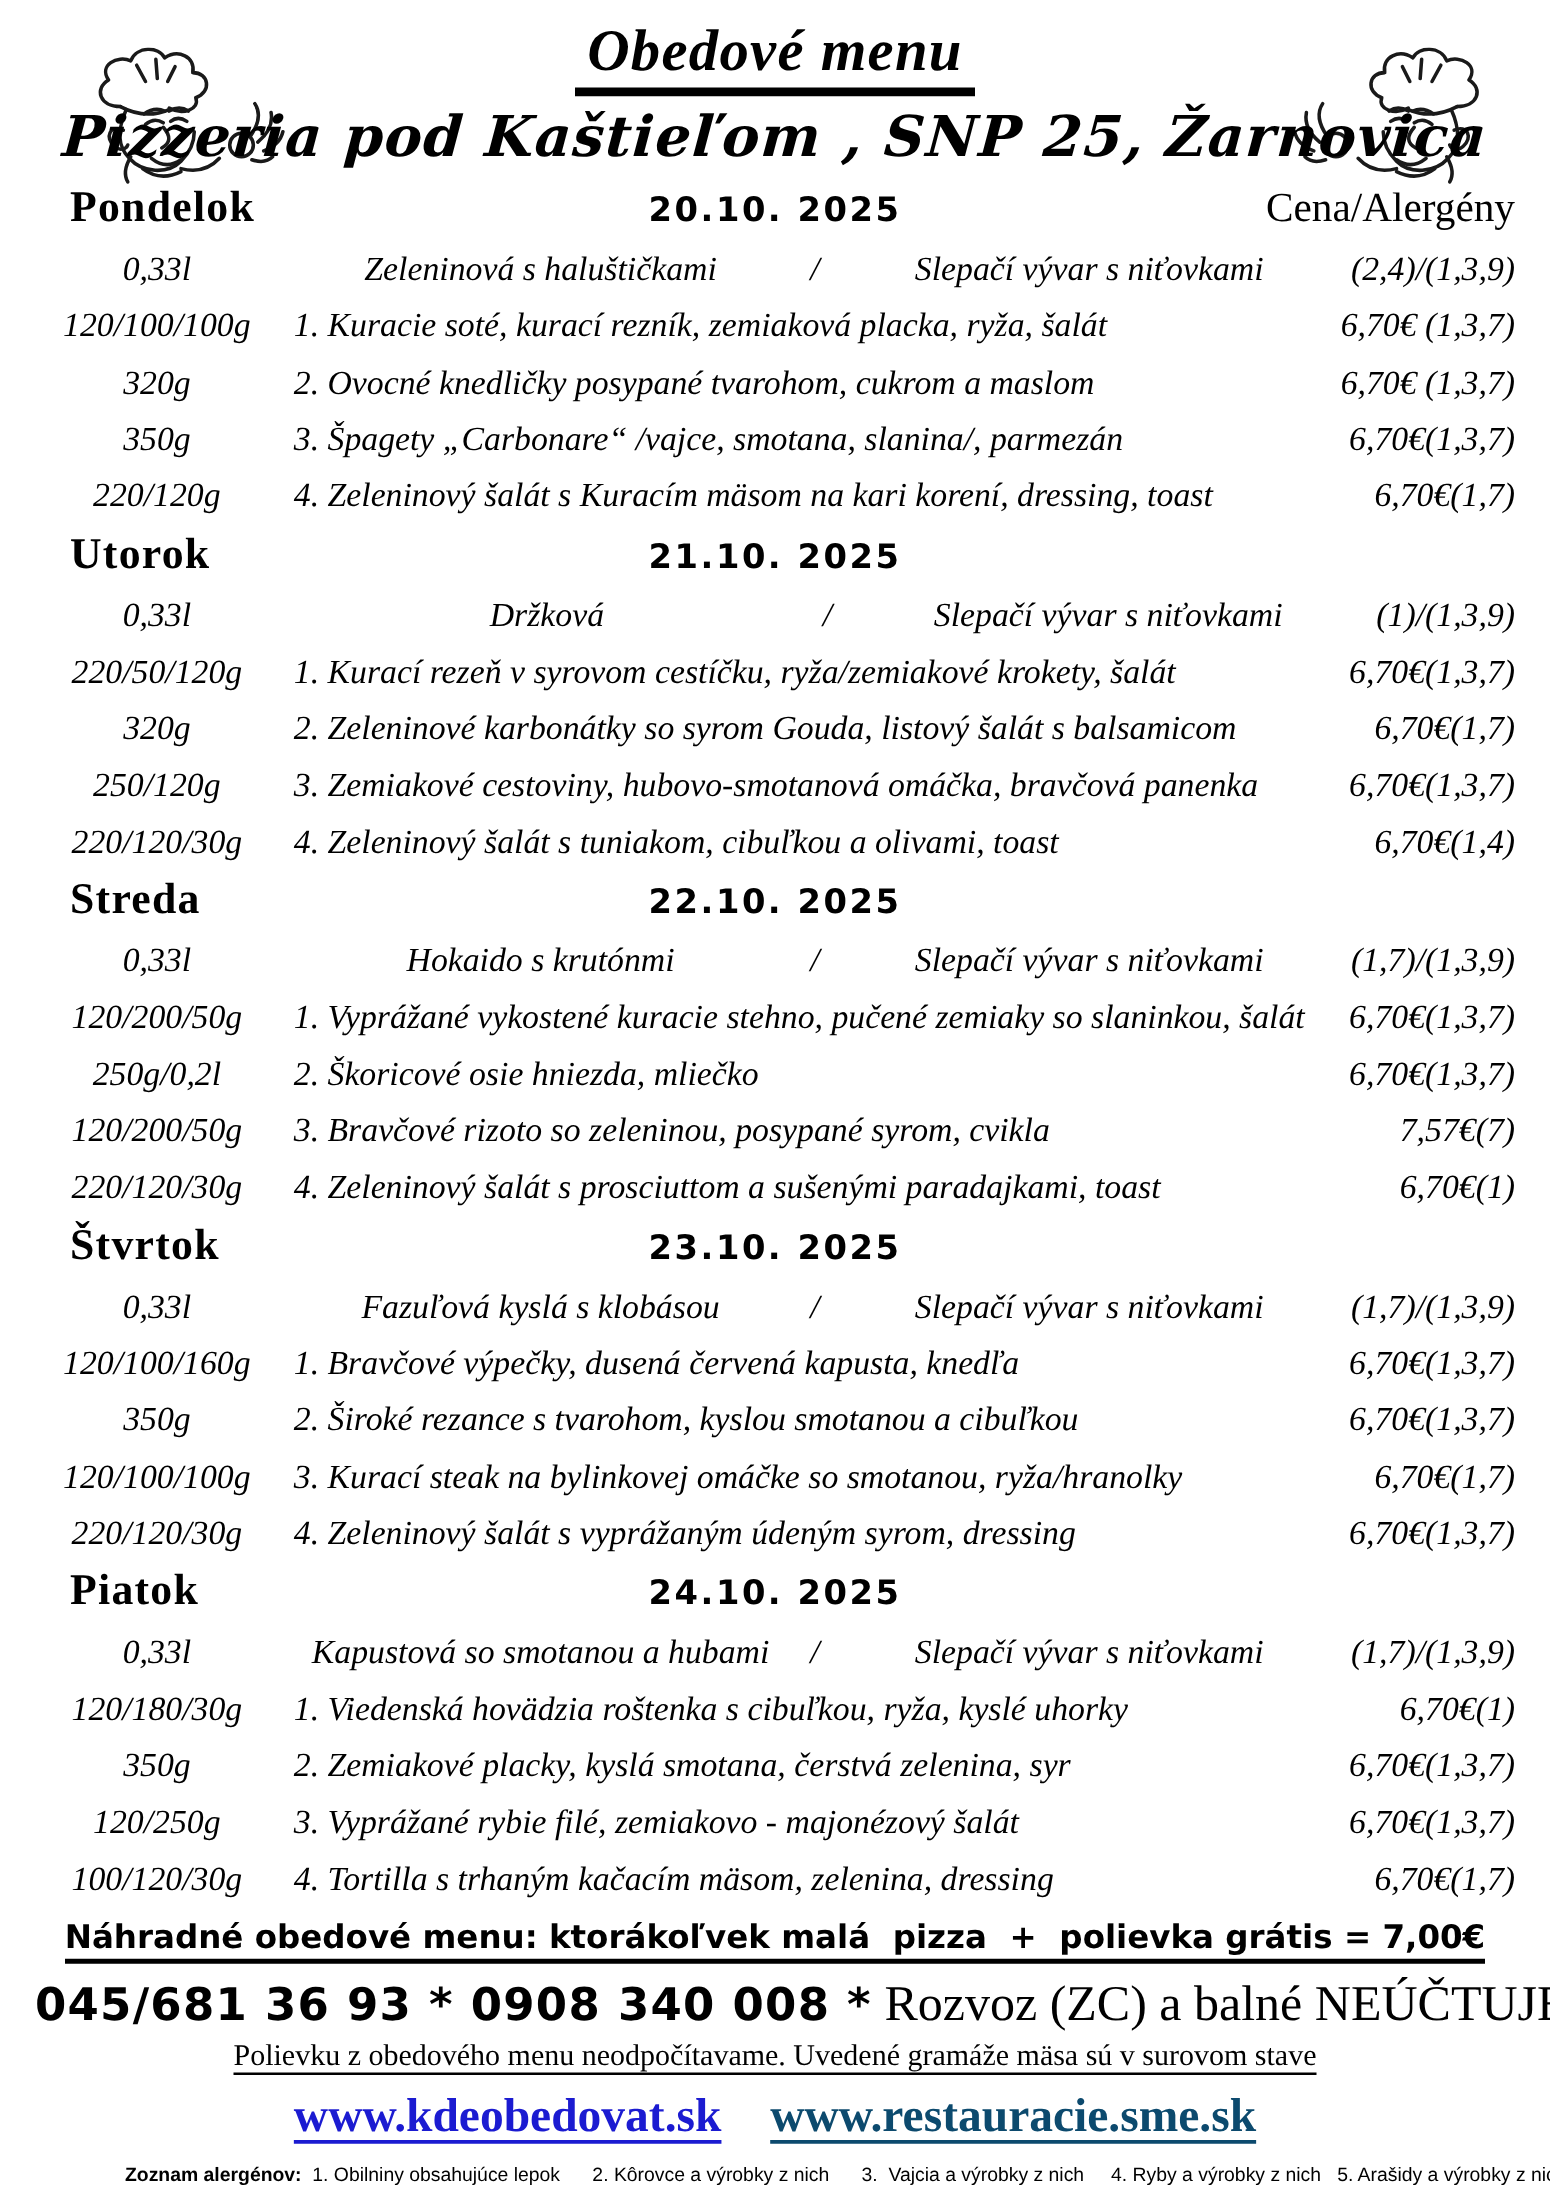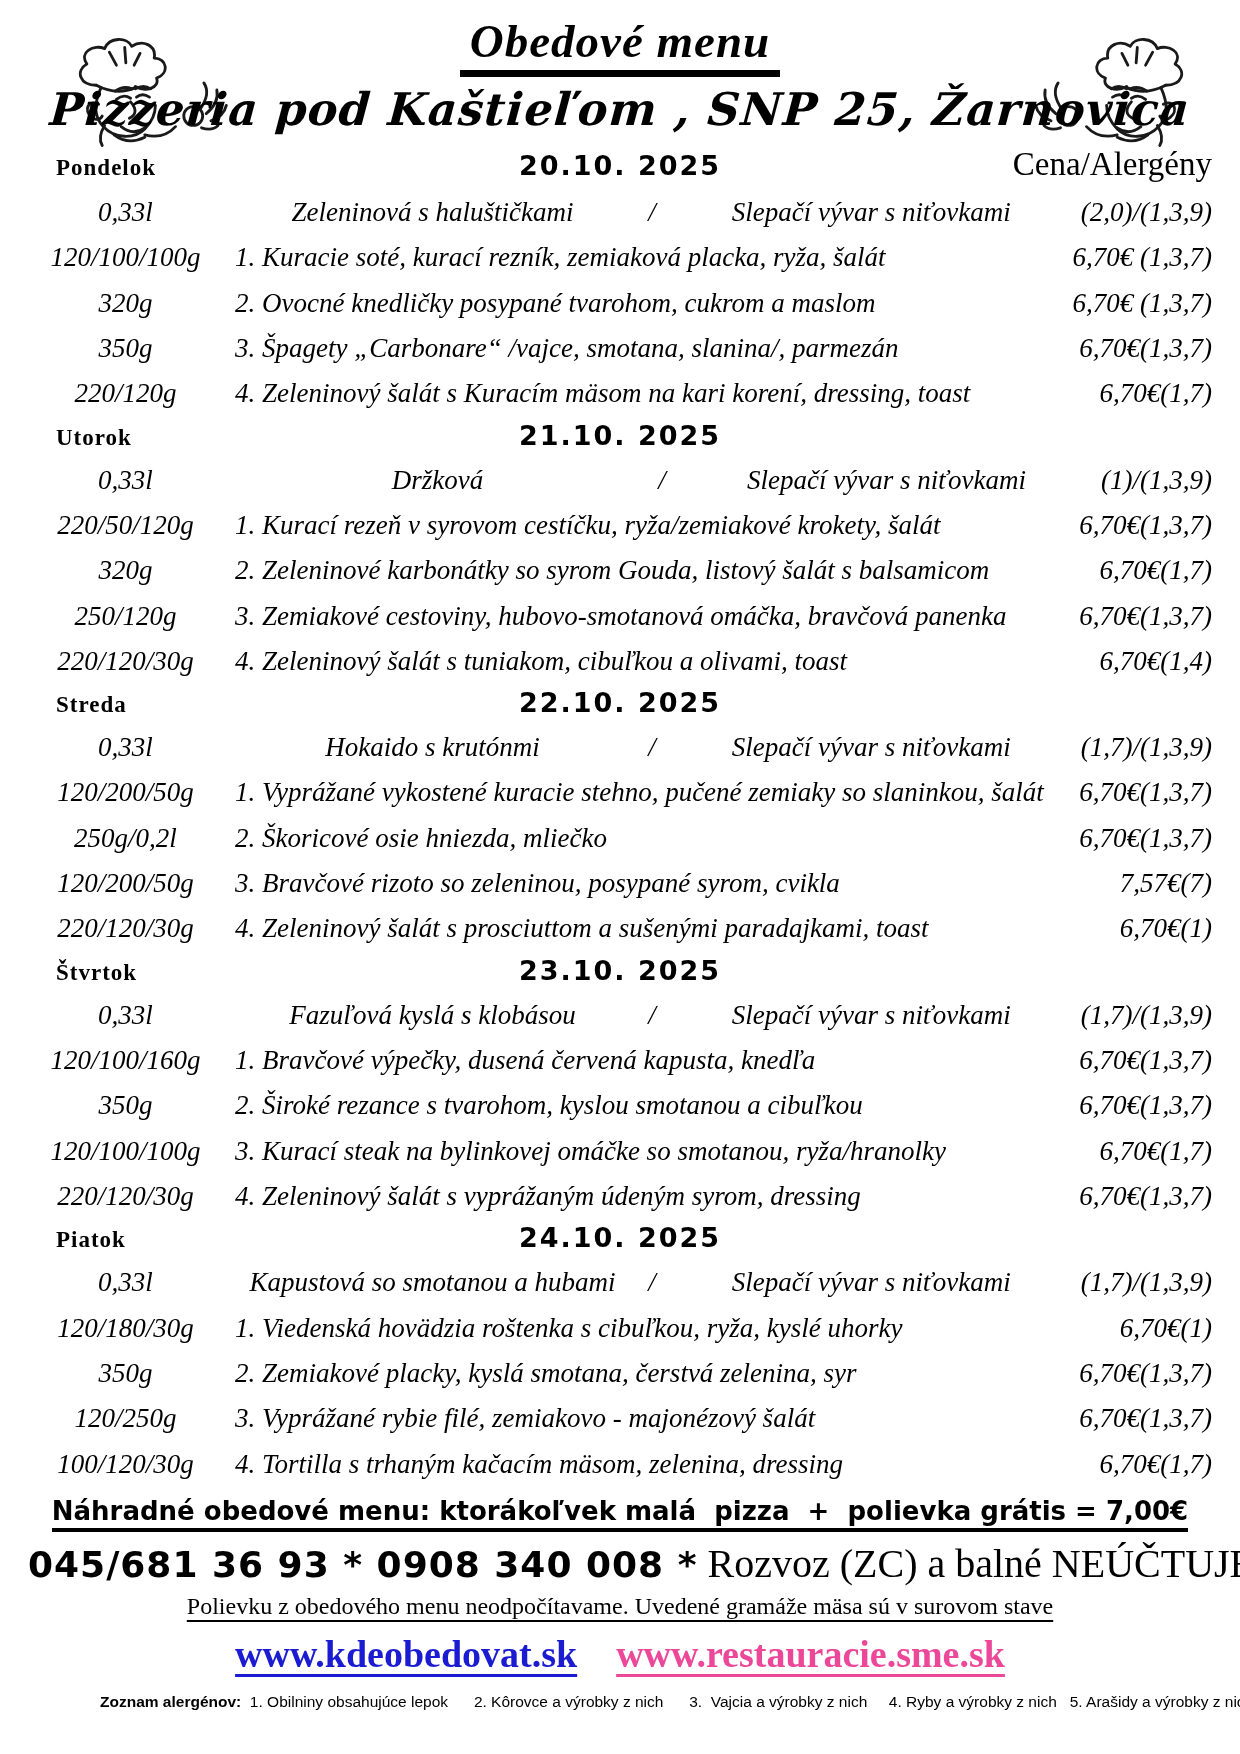--- a/index.html
+++ b/index.html
@@ -31,21 +31,21 @@
     font-size: 45px; letter-spacing: 1px;
     margin-top: 6px;
     transform: skewX(-4deg);
   }
 
   
   .menu { margin-top: 10px; }
   .day-header { display: flex; align-items: baseline; margin-top: 10px; }
   .day-name {
     width: 255px; padding-left: 28px;
-    font-weight: bold; font-size: 23px; letter-spacing: 1px;
+    font-weight: bold; font-size: 35px; letter-spacing: 1px;
   }
   .day-date {
     flex: 1; text-align: center;
     font-family: "DejaVu Sans", sans-serif;
     font-weight: 800; font-size: 27px; letter-spacing: 2px;
   }
   .price-col-label { width: 255px; text-align: right; font-size: 33px; white-space: nowrap; }
 
   .menu-row {
     display: flex; align-items: baseline;
@@ -136,21 +136,21 @@
       <div class="day-date">20.10. 2025</div>
       <div class="price-col-label">Cena/Alergény</div>
     </div>
     <div class="menu-row">
       <div class="portion">0,33l</div>
       <div class="desc soup-desc">
         <span class="soup-a">Zeleninová s haluštičkami</span>
         <span class="slash">/</span>
         <span class="soup-b">Slepačí vývar s niťovkami</span>
       </div>
-      <div class="price">(2,0)/(1,3,9)</div>
+      <div class="price">(2,4)/(1,3,9)</div>
     </div>
     <div>
   <div class="menu-row">
     <div class="portion">120/100/100g</div>
     <div class="desc">1. Kuracie soté, kurací rezník, zemiaková placka, ryža, šalát</div>
     <div class="price">6,70€ (1,3,7)</div>
   </div>
 
   <div class="menu-row">
     <div class="portion">320g</div>
@@ -346,21 +346,21 @@
   </div>
 
   <div class="phone-line">
     <span class="phones">045/681 36 93 * 0908 340 008 *</span><span class="delivery"> Rozvoz (ZC) a balné NEÚČTUJEME</span>
   </div>
 
   <div class="note">Polievku z obedového menu neodpočítavame. Uvedené gramáže mäsa sú v surovom stave</div>
 
   <div class="links">
     <a class="site-link" style="color: rgb(27, 27, 209);">www.kdeobedovat.sk</a>
-    <a class="site-link" style="color: #ec4899;">www.restauracie.sme.sk</a>
+    <a class="site-link" style="color: #0c4a6e;">www.restauracie.sme.sk</a>
   </div>
 
   <div class="allergens">
     <div class="allergen-line"><span class="allergen-label">Zoznam alergénov:</span><span>  1. Obilniny obsahujúce lepok      2. Kôrovce a výrobky z nich      3.  Vajcia a výrobky z nich     4. Ryby a výrobky z nich   5. Arašidy a výrobky z nich</span></div>
 
   </div>
 
 </div>
 
 </body></html>

